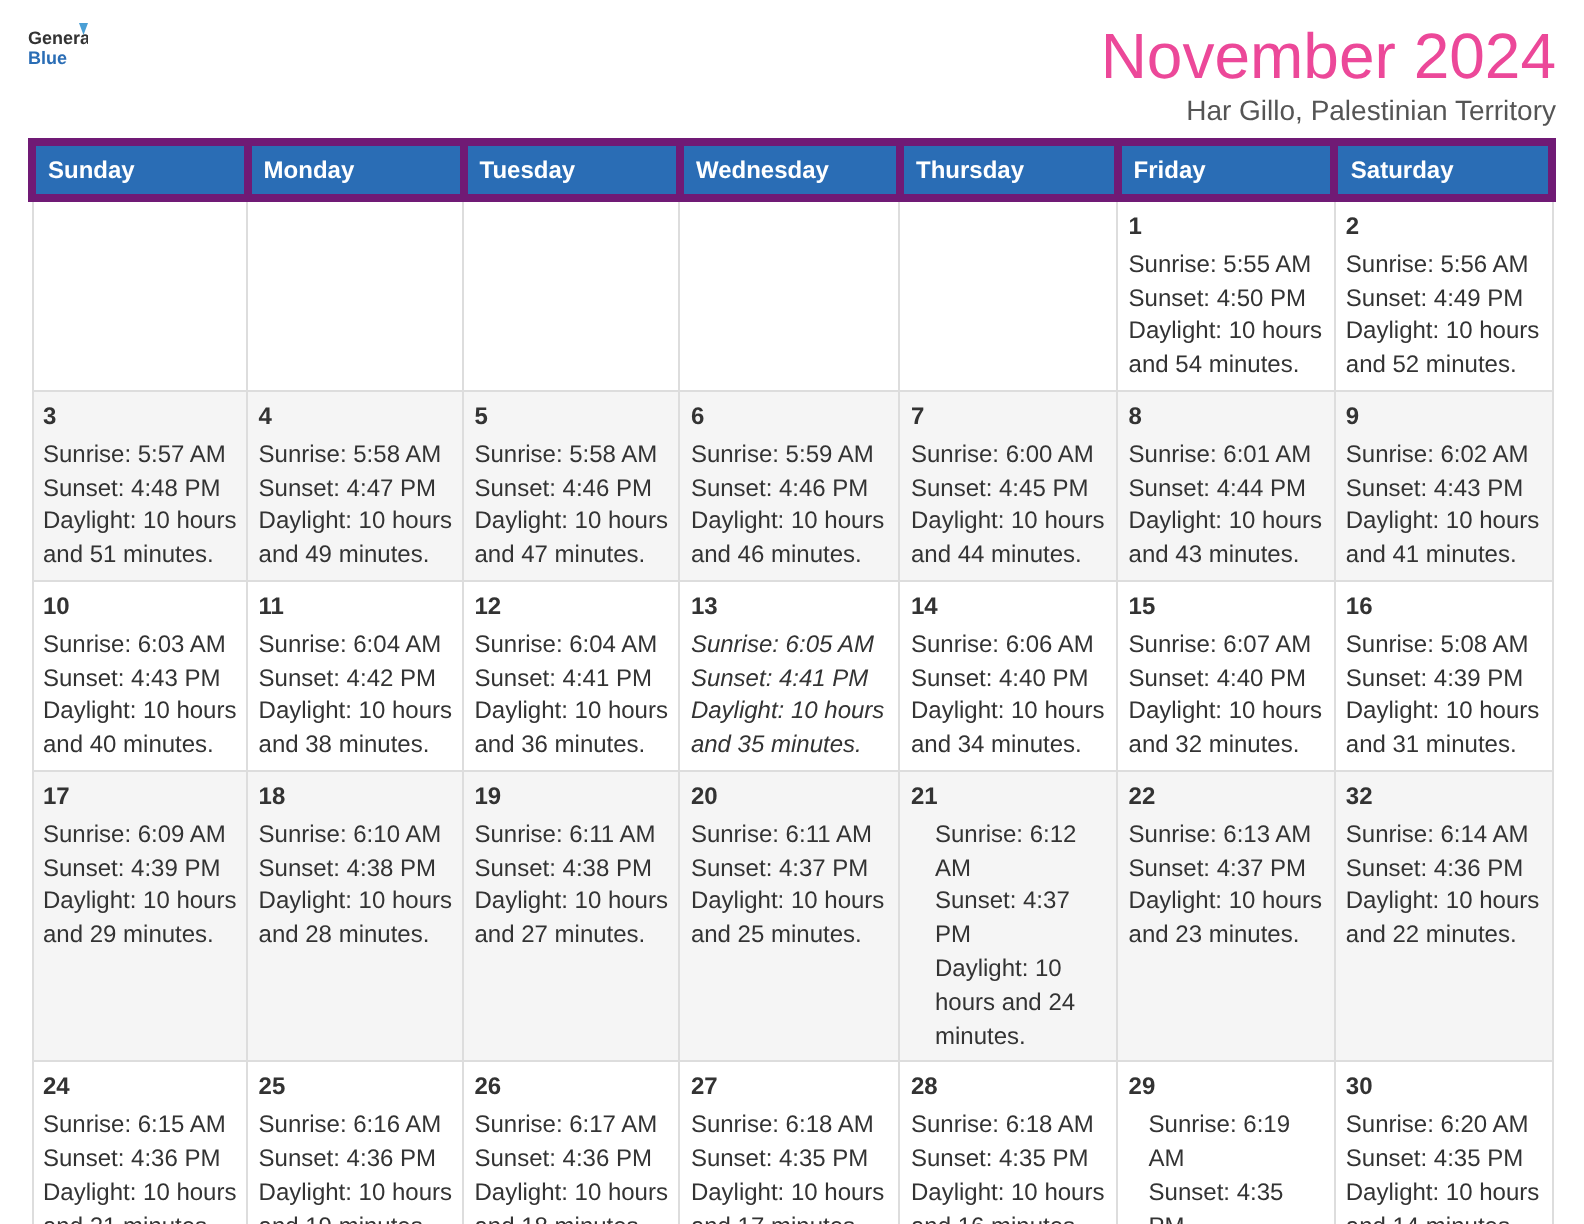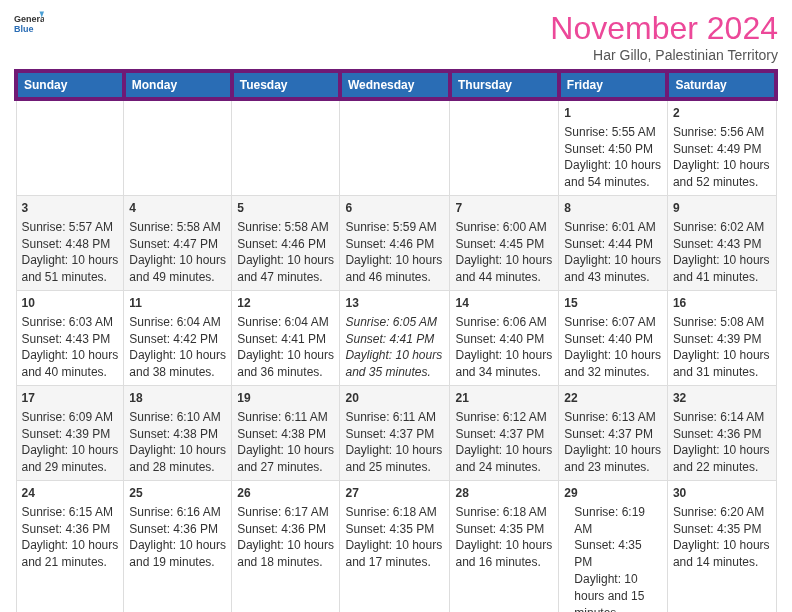--- a/index.html
+++ b/index.html
@@ -245,21 +245,21 @@
 Daylight: 10 hours and 27 minutes.</div>
           </td>
           <td>
             <span class="day-number">20</span>
             <div class="day-info" style="white-space: pre-line;">Sunrise: 6:11 AM
 Sunset: 4:37 PM
 Daylight: 10 hours and 25 minutes.</div>
           </td>
           <td>
             <span class="day-number">21</span>
-            <div class="day-info" style="white-space: pre-line;">Sunrise: 6:12 AM
+            <div class="day-info" style="white-space: pre-line; margin-left: 12px;">Sunrise: 6:12 AM
 Sunset: 4:37 PM
 Daylight: 10 hours and 24 minutes.</div>
           </td>
           <td>
             <span class="day-number">22</span>
             <div class="day-info" style="white-space: pre-line;">Sunrise: 6:13 AM
 Sunset: 4:37 PM
 Daylight: 10 hours and 23 minutes.</div>
           </td>
           <td>

